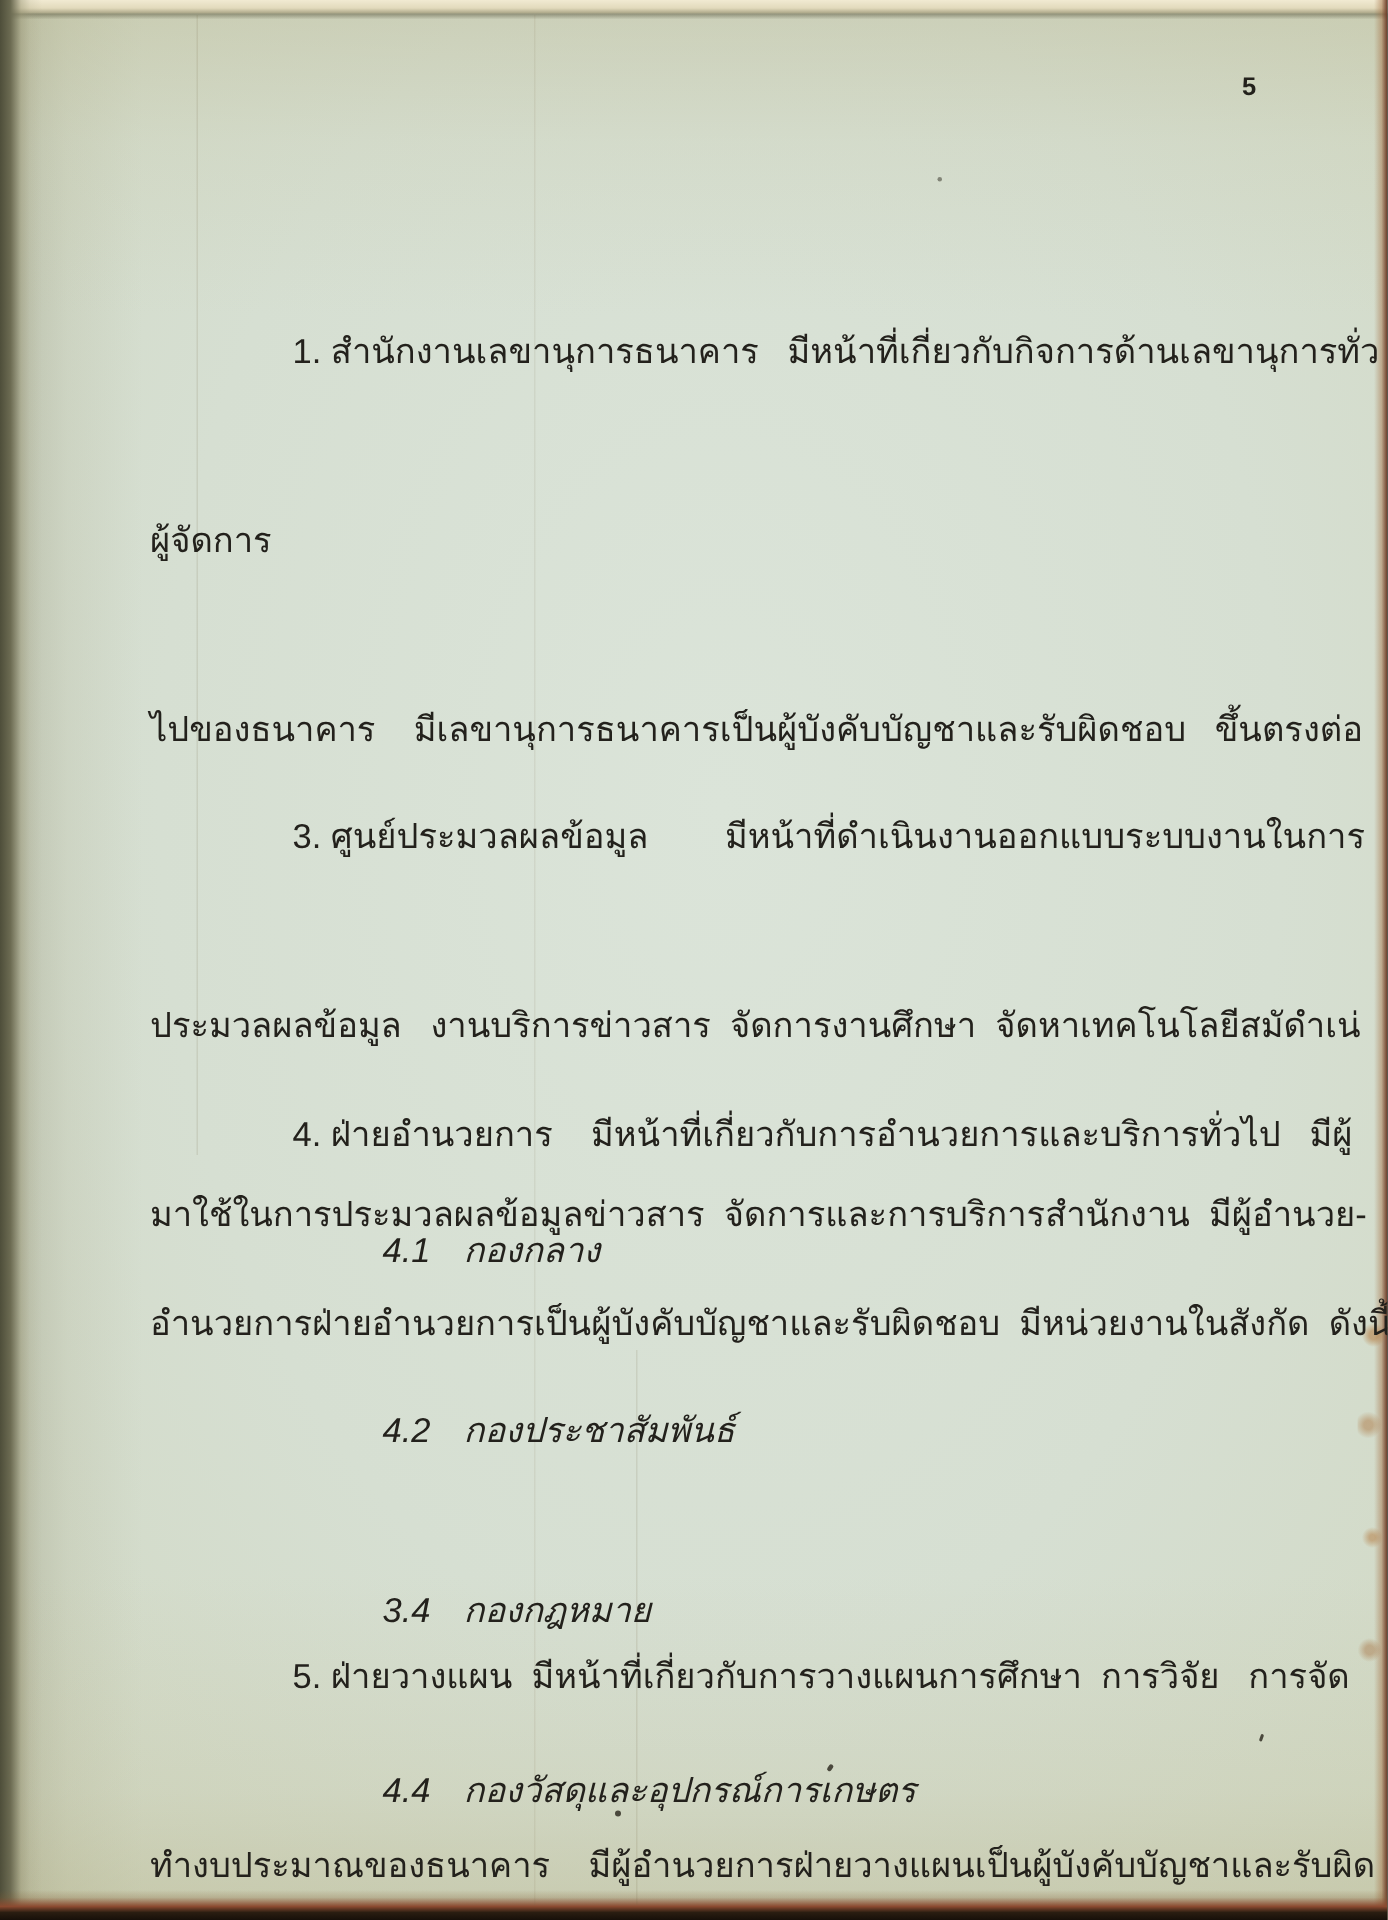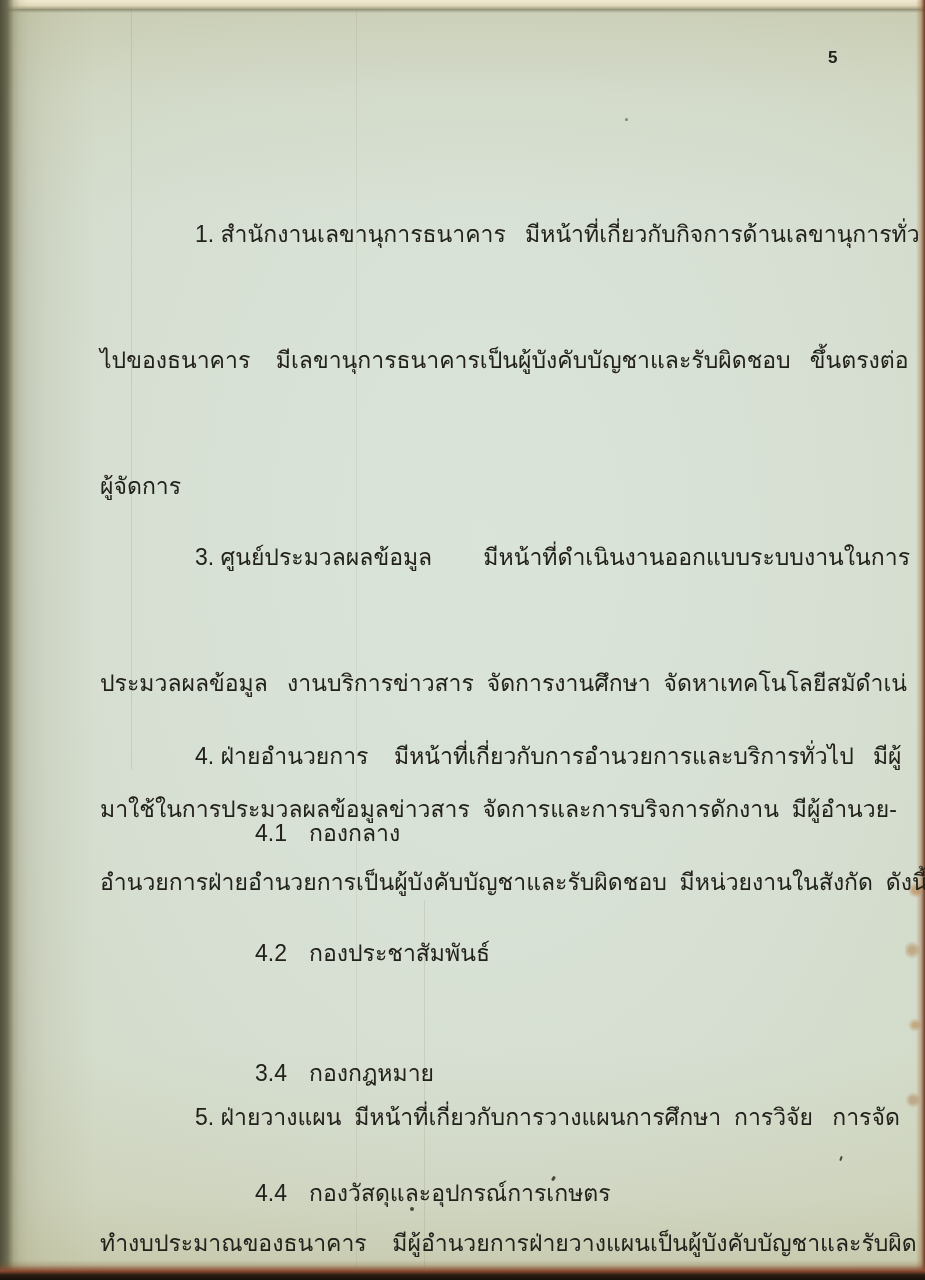--- a/index.html
+++ b/index.html
@@ -42,21 +42,21 @@
   .speck2{left:552px;top:1176px;width:3px;height:5px;transform:rotate(35deg);border-radius:2px;}
   .speck3{left:840px;top:1156px;width:2px;height:5px;transform:rotate(20deg);border-radius:2px;}
   .speck4{left:625px;top:118px;width:3px;height:3px;opacity:.6;}
   
   .page-number{position:absolute;top:48px;left:828px;font-size:17px;font-weight:bold;letter-spacing:.5px;}
   .para{position:absolute;left:100px;width:740px;font-size:23px;line-height:42px;white-space:pre;}
   .para .line{height:42px;}
   .indent{padding-left:95px;}
   .hd{font-weight:normal;}
   .sublist{position:absolute;left:255px;font-size:23px;line-height:40px;white-space:pre;}
-  .sublist .item{height:40px;}
+  .sublist .item{height:40px;font-style:italic;}
   .subnum{display:inline-block;min-width:54px;}
   #p1{top:129px;} #p2{top:291px;} #p3{top:452px;} #p4{top:651px;}
   #p4list{top:733px;} #p5{top:1012px;}
 </style>
 </head>
 <body>
 
 <div class="scan">
 
   <div class="top-edge"></div>
@@ -70,29 +70,29 @@
   <div class="fold fold3"></div>
   <div class="speck speck1"></div>
   <div class="speck speck2"></div>
   <div class="speck speck3"></div>
   <div class="speck speck4"></div>
 
   <div class="page-number">5</div>
 
   <section class="para" id="p1">
     <div class="line indent"><span class="hd">1. สำนักงานเลขานุการธนาคาร</span><span>   มีหน้าที่เกี่ยวกับกิจการด้านเลขานุการทั่ว</span></div>
+    <div class="line">ผู้จัดการ</div>
     <div class="line">ไปของธนาคาร    มีเลขานุการธนาคารเป็นผู้บังคับบัญชาและรับผิดชอบ   ขึ้นตรงต่อ</div>
-    <div class="line">ผู้จัดการ</div>
   </section>
 
 
   <section class="para" id="p3">
     <div class="line indent"><span class="hd">3. ศูนย์ประมวลผลข้อมูล</span><span>        มีหน้าที่ดำเนินงานออกแบบระบบงานในการ</span></div>
     <div class="line">ประมวลผลข้อมูล   งานบริการข่าวสาร  จัดการงานศึกษา  จัดหาเทคโนโลยีสมัดำเน่</div>
-    <div class="line">มาใช้ในการประมวลผลข้อมูลข่าวสาร  จัดการและการบริจการดักงาน  มีผู้อำนวย-</div>
+    <div class="line">มาใช้ในการประมวลผลข้อมูลข่าวสาร  จัดการและการบริการสำนักงาน  มีผู้อำนวย-</div>
   </section>
 
   <section class="para" id="p4">
     <div class="line indent"><span class="hd">4. ฝ่ายอำนวยการ</span><span>    มีหน้าที่เกี่ยวกับการอำนวยการและบริการทั่วไป   มีผู้</span></div>
     <div class="line">อำนวยการฝ่ายอำนวยการเป็นผู้บังคับบัญชาและรับผิดชอบ  มีหน่วยงานในสังกัด  ดังนี้</div>
   </section>
 
   <section class="sublist" id="p4list">
     <div class="item"><span class="subnum">4.1</span><span>กองกลาง</span></div>
     <div class="item"><span class="subnum">4.2</span><span>กองประชาสัมพันธ์</span></div>

